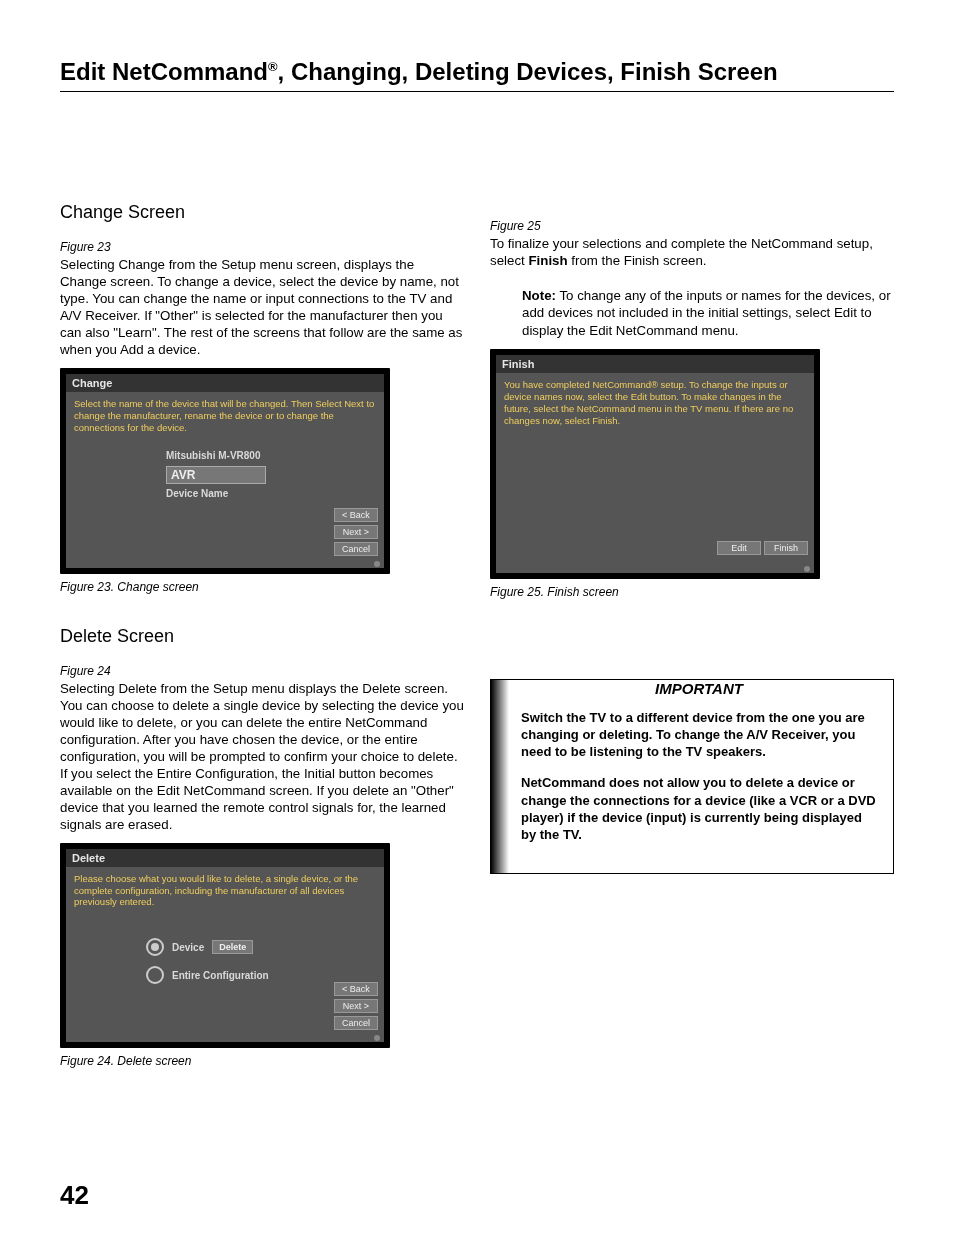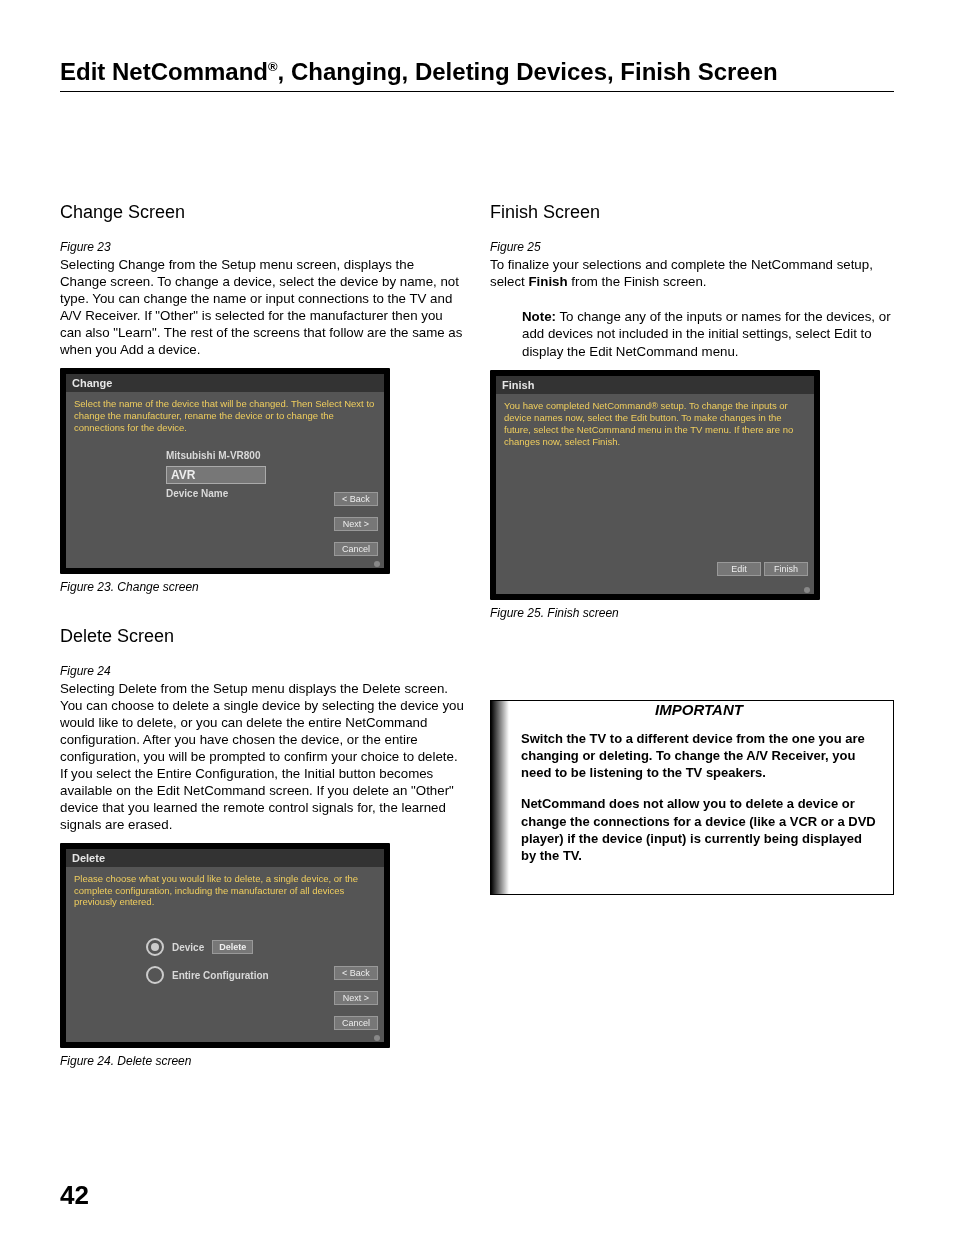--- a/index.html
+++ b/index.html
@@ -21,21 +21,21 @@
   .tvshot { width: 330px; background: #000; border-radius: 1px; margin-top: 4px; }
   .tvshot-inner { padding: 6px; }
   .tvshot .titlebar { background: #333; color: #e6e6e6; font-size: 11px; font-weight: 700; padding: 3px 6px; }
   .tvshot .instr { background: #555; color: #f0ce5e; font-size: 9.5px; padding: 6px 8px; line-height: 1.25; }
   .tvshot .body-area { background: #555; height: 120px; position: relative; }
   .tvshot .body-area.short { height: 120px; }
   .tvshot .body-area.tall { height: 132px; }
   .tvshot .bottom-bar { background: #555; height: 8px; position: relative; }
   .tvshot .bottom-bar::after { content:""; position:absolute; right:4px; top:1px; width:6px; height:6px; border-radius:50%; background:#888; }
 
-  .nav-btns { position: absolute; right: 6px; bottom: 4px; display:flex; flex-direction:column; gap:11px; }
+  .nav-btns { position: absolute; right: 6px; bottom: 4px; display:flex; flex-direction:column; gap:3px; }
   .nav-btns .btn { width: 44px; font-size: 9px; text-align:center; padding: 1px 2px; background:#777; color:#eee; border:1px solid #999; }
 
   .dev-label { position:absolute; left:100px; top:10px; font-size:10px; font-weight:700; color:#d9d9d9; }
   .dev-field { position:absolute; left:100px; top:26px; width:100px; font-size:12px; color:#eee; background:#777; border:1px solid #aaa; padding:1px 4px; font-weight:700;}
   .dev-sublabel { position:absolute; left:100px; top:48px; font-size:10px; color:#d9d9d9; font-weight:700;}
 
   .radio-row { position:absolute; left:80px; display:flex; align-items:center; gap:8px; color:#d9d9d9; font-size:10px; font-weight:700;}
   .radio-outer { width:18px; height:18px; border-radius:50%; border:2px solid #ccc; display:flex; align-items:center; justify-content:center; background:#555; }
   .radio-inner { width:8px; height:8px; border-radius:50%; background:#ccc; }
   .del-btn { background:#777; border:1px solid #999; font-size:9px; padding:1px 6px; color:#eee; }
@@ -115,21 +115,20 @@
               <div class="btn">Cancel</div>
             </div>
           </div>
           <div class="bottom-bar"></div>
         </div>
       </div>
       <div class="caption">Figure 24. Delete screen</div>
     </div>
 
     <div class="col">
-      <h2 class="sect">Finish Screen</h2>
       <div class="figref">Figure 25</div>
       <p class="body">
         <span>To finalize your selections and complete the NetCommand setup, select </span><strong>Finish</strong><span> from the Finish screen.</span>
       </p>
 
       <div class="note-block">
         <strong>Note:</strong><span>  To change any of the inputs or names for the devices, or add devices not included in the initial settings, select Edit to display the Edit NetCommand menu.</span>
       </div>
 
       <div class="tvshot" style="margin-top:8px;">

